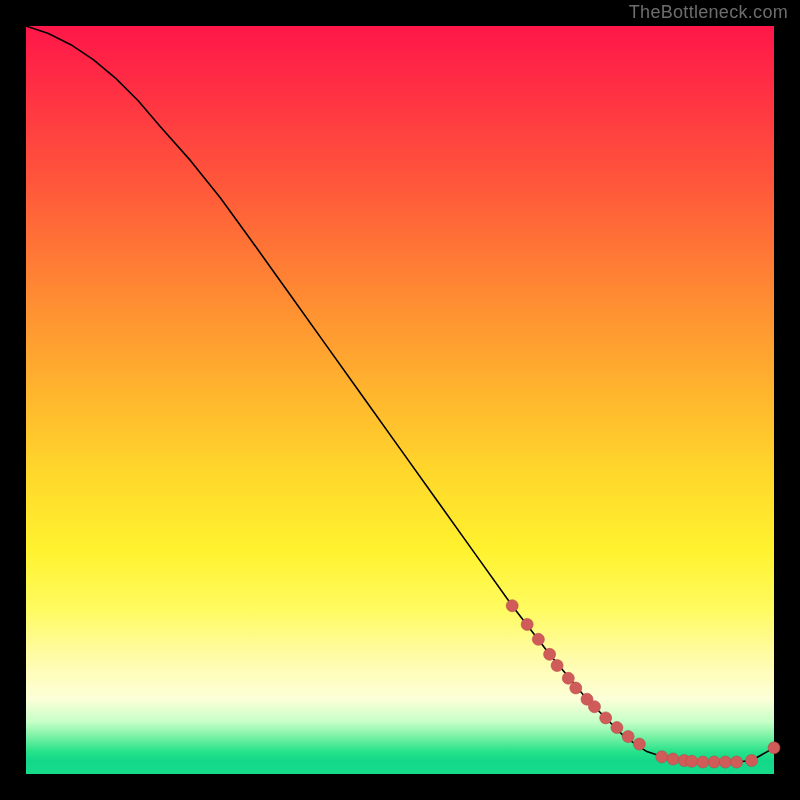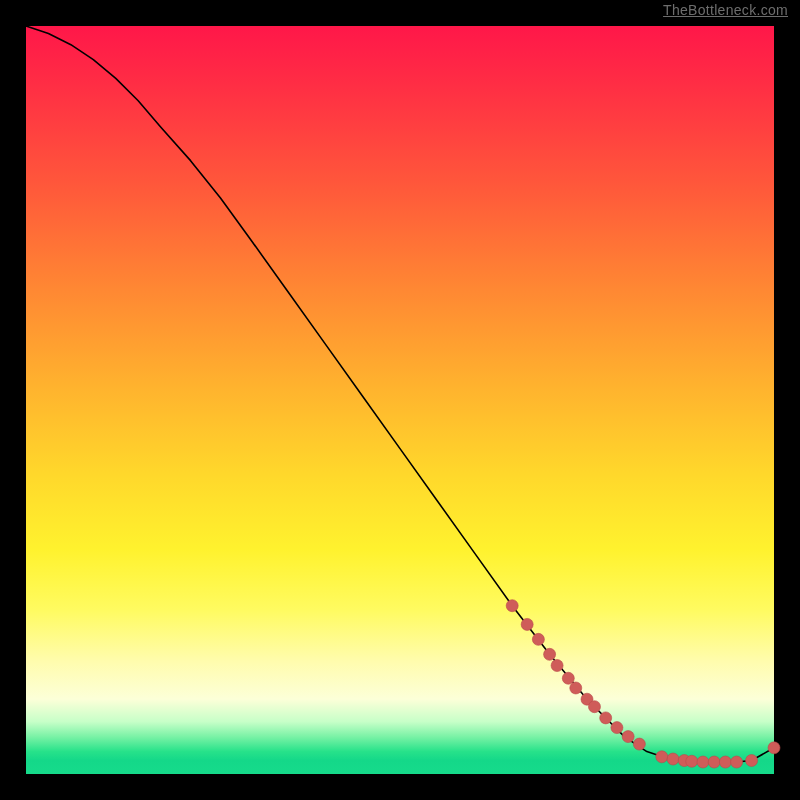--- a/index.html
+++ b/index.html
@@ -15,25 +15,24 @@
     position: relative;
     width: 800px;
     height: 800px;
     background: #000000;
   }
   .watermark {
     position: absolute;
     top: 2px;
     right: 12px;
     color: #6d6d6d;
-    font-size: 14px;
+    font-size: 18px;
     font-weight: 500;
     letter-spacing: 0.3px;
     user-select: none;
-    text-decoration: underline;
   }
   .plot-area {
     position: absolute;
     left: 26px;
     top: 26px;
     width: 748px;
     height: 748px;
     
     background: linear-gradient(
       to bottom,

